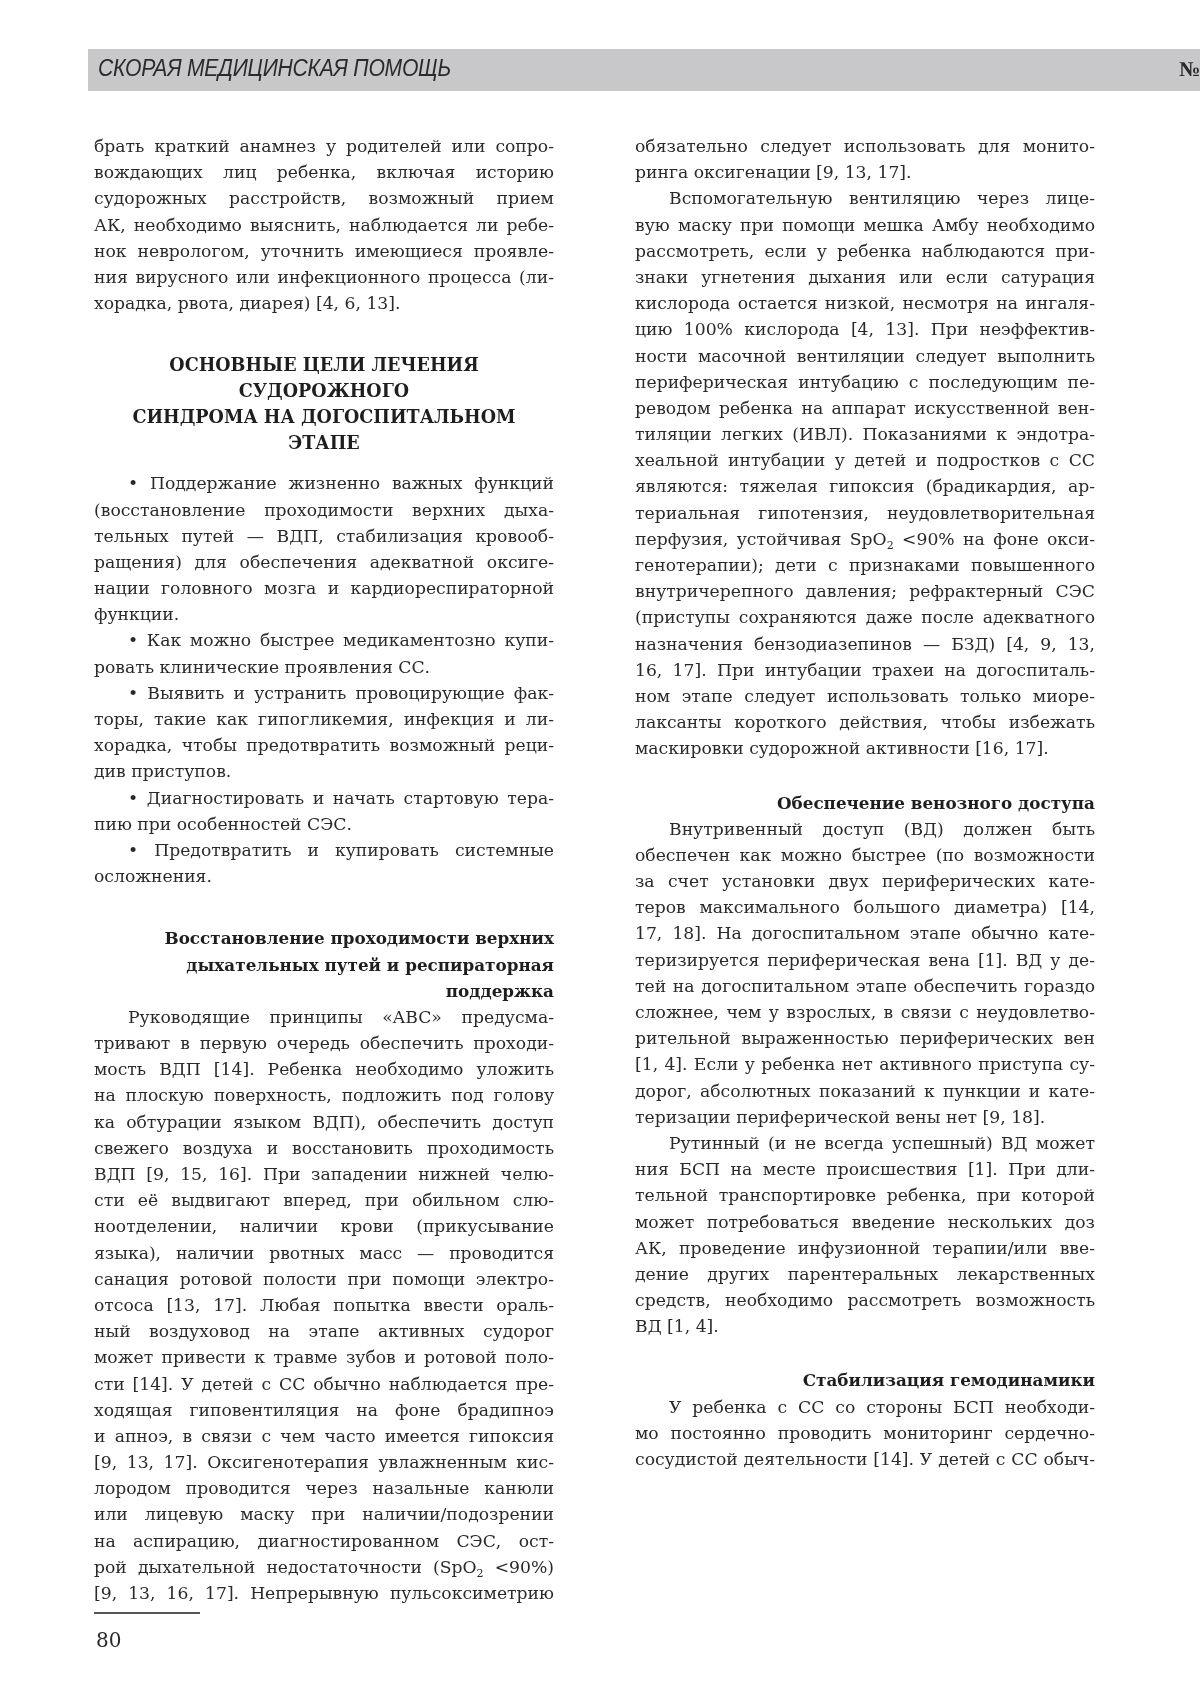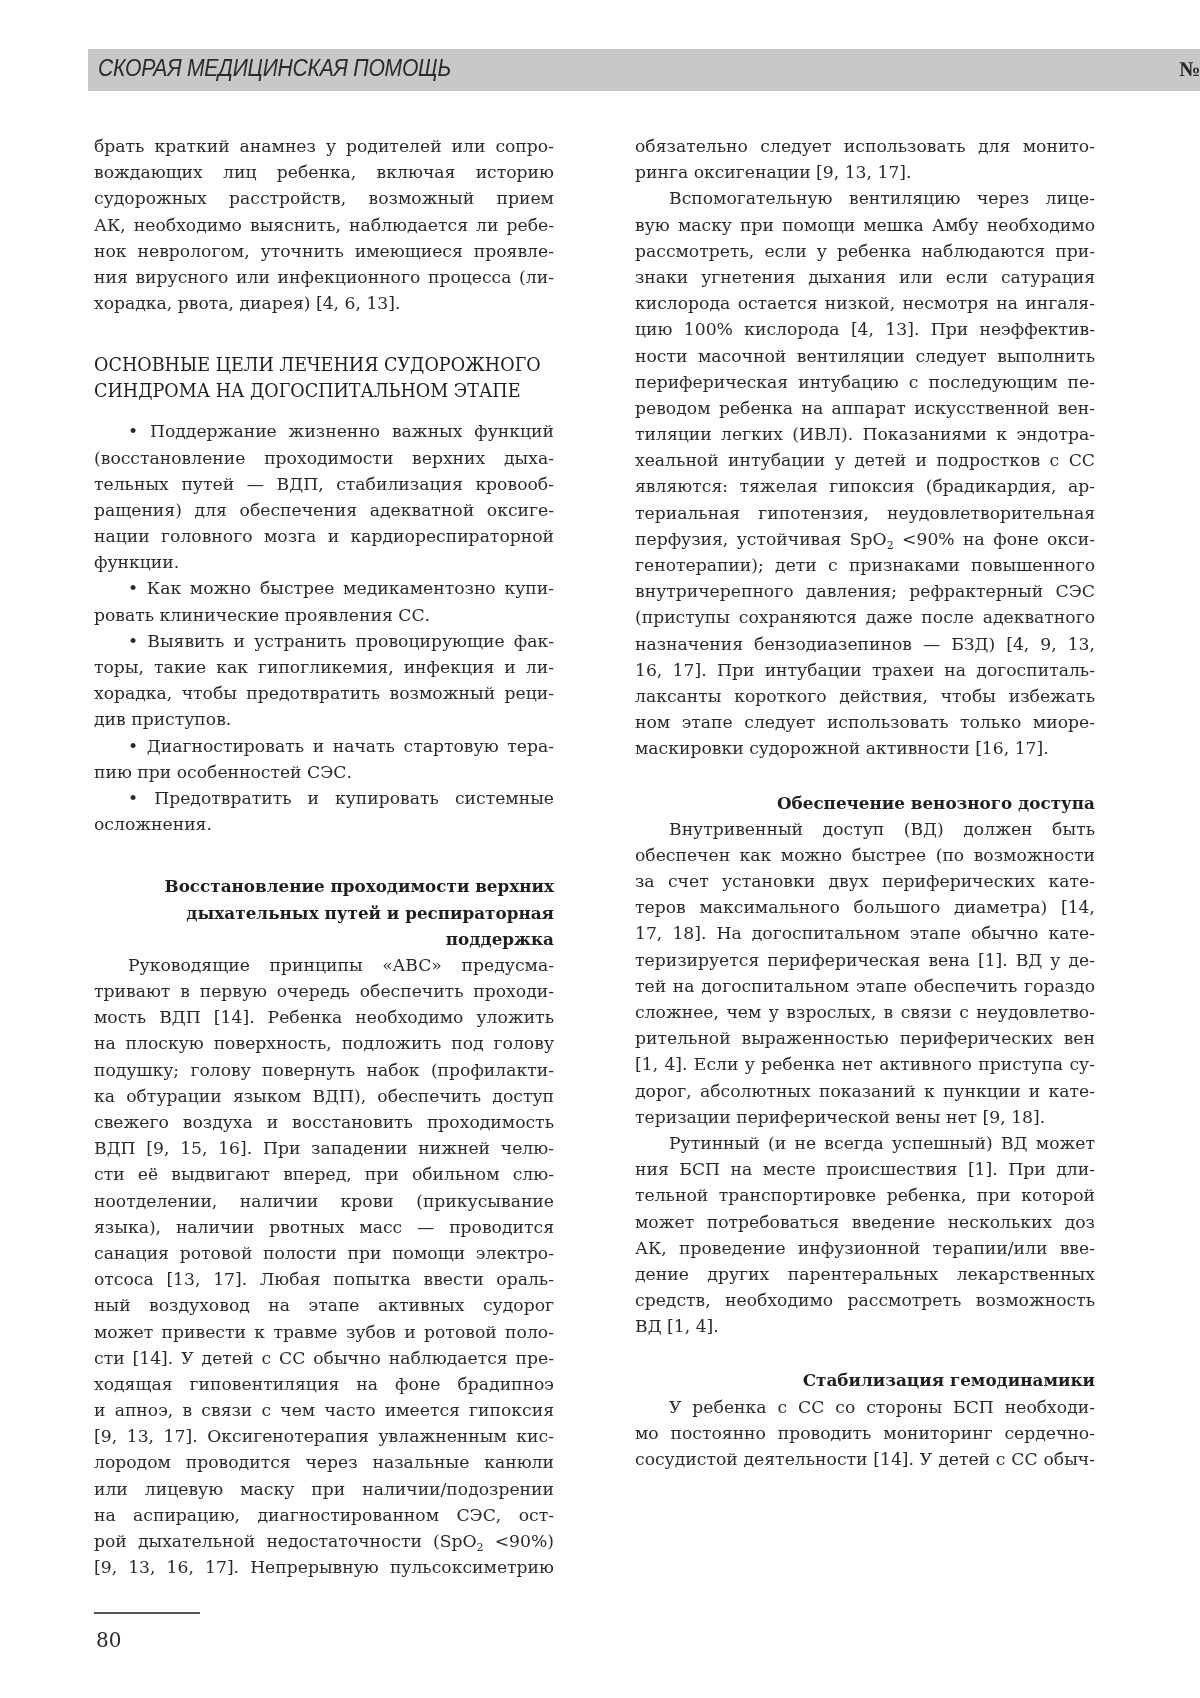--- a/index.html
+++ b/index.html
@@ -11,21 +11,21 @@
       font-style: italic; font-size: 23px; letter-spacing: -0.3px; color: #2a2a2a; transform: scaleX(0.92); transform-origin: left center; }
     .header .issue { position: absolute; right: 18px; top: 8px; font-family: "Liberation Serif", serif;
       font-weight: bold; font-size: 21px; color: #2a2a2a; margin-left: 44px; }
     .col { position: absolute; top: 133px; width: 460px; }
     .col-left { left: 94px; }
     .col-right { left: 611px; margin-left: 24px; }
     .line { height: 26.2px; line-height: 26.2px; font-size: 17.2px; white-space: nowrap;
       text-align: justify; text-align-last: justify; overflow: visible; }
     .line.last { text-align-last: left; }
     .line.indent { padding-left: 34px; }
-    .heading-caps { font-weight: normal; font-size: 17.6px; text-align: left; line-height: 26px; color: #1e1e1e; }
+    .heading-caps { font-weight: bold; font-size: 17.6px; text-align: center; line-height: 26px; color: #1e1e1e; }
     .subheading { font-weight: bold; font-size: 16.8px; text-align: right; line-height: 26.2px; color: #1e1e1e; }
     .gap-s { height: 14px; }
     .gap-m { height: 28px; }
     .gap-l { height: 36px; }
     sub { font-size: 11px; line-height: 0; }
     .footer-rule { position: absolute; left: 94px; top: 1612px; width: 106px; height: 2px; background: #555; }
     .page-num { position: absolute; left: 96px; top: 1628px; font-size: 20px; font-family: "DejaVu Serif", serif; color: #2a2a2a; }
   </style>
 </head>
 <body>
@@ -82,21 +82,20 @@
   <div class="gap-l"></div>
   <div id="airway-heading">
       <div class="subheading">Восстановление проходимости верхних</div>
       <div class="subheading">дыхательных путей и респираторная поддержка</div>
     </div>
   <div id="airway">
       <div class="line indent">Руководящие принципы «ABC» предусма-</div>
       <div class="line">тривают в первую очередь обеспечить проходи-</div>
       <div class="line">мость ВДП [14]. Ребенка необходимо уложить</div>
       <div class="line">на плоскую поверхность, подложить под голову</div>
-      <div class="line">подушку; голову повернуть набок (профилакти-</div>
       <div class="line">ка обтурации языком ВДП), обеспечить доступ</div>
       <div class="line">свежего воздуха и восстановить проходимость</div>
       <div class="line">ВДП [9, 15, 16]. При западении нижней челю-</div>
       <div class="line">сти её выдвигают вперед, при обильном слю-</div>
       <div class="line">ноотделении, наличии крови (прикусывание</div>
       <div class="line">языка), наличии рвотных масс — проводится</div>
       <div class="line">санация ротовой полости при помощи электро-</div>
       <div class="line">отсоса [13, 17]. Любая попытка ввести ораль-</div>
       <div class="line">ный воздуховод на этапе активных судорог</div>
       <div class="line">может привести к травме зубов и ротовой поло-</div>
@@ -130,22 +129,22 @@
       <div class="line">тиляции легких (ИВЛ). Показаниями к эндотра-</div>
       <div class="line">хеальной интубации у детей и подростков с СС</div>
       <div class="line">являются: тяжелая гипоксия (брадикардия, ар-</div>
       <div class="line">териальная гипотензия, неудовлетворительная</div>
       <div class="line">перфузия, устойчивая SpO<sub>2</sub> &lt;90% на фоне окси-</div>
       <div class="line">генотерапии); дети с признаками повышенного</div>
       <div class="line">внутричерепного давления; рефрактерный СЭС</div>
       <div class="line">(приступы сохраняются даже после адекватного</div>
       <div class="line">назначения бензодиазепинов — БЗД) [4, 9, 13,</div>
       <div class="line">16, 17]. При интубации трахеи на догоспиталь-</div>
+      <div class="line">ном этапе следует использовать только миоре-</div>
       <div class="line">лаксанты короткого действия, чтобы избежать</div>
-      <div class="line">ном этапе следует использовать только миоре-</div>
       <div class="line last">маскировки судорожной активности [16, 17].</div>
     </div>
   <div class="gap-m"></div>
   <div class="subheading">Обеспечение венозного доступа</div>
   <div id="venous">
       <div class="line indent">Внутривенный доступ (ВД) должен быть</div>
       <div class="line">обеспечен как можно быстрее (по возможности</div>
       <div class="line">за счет установки двух периферических кате-</div>
       <div class="line">теров максимального большого диаметра) [14,</div>
       <div class="line">17, 18]. На догоспитальном этапе обычно кате-</div>

